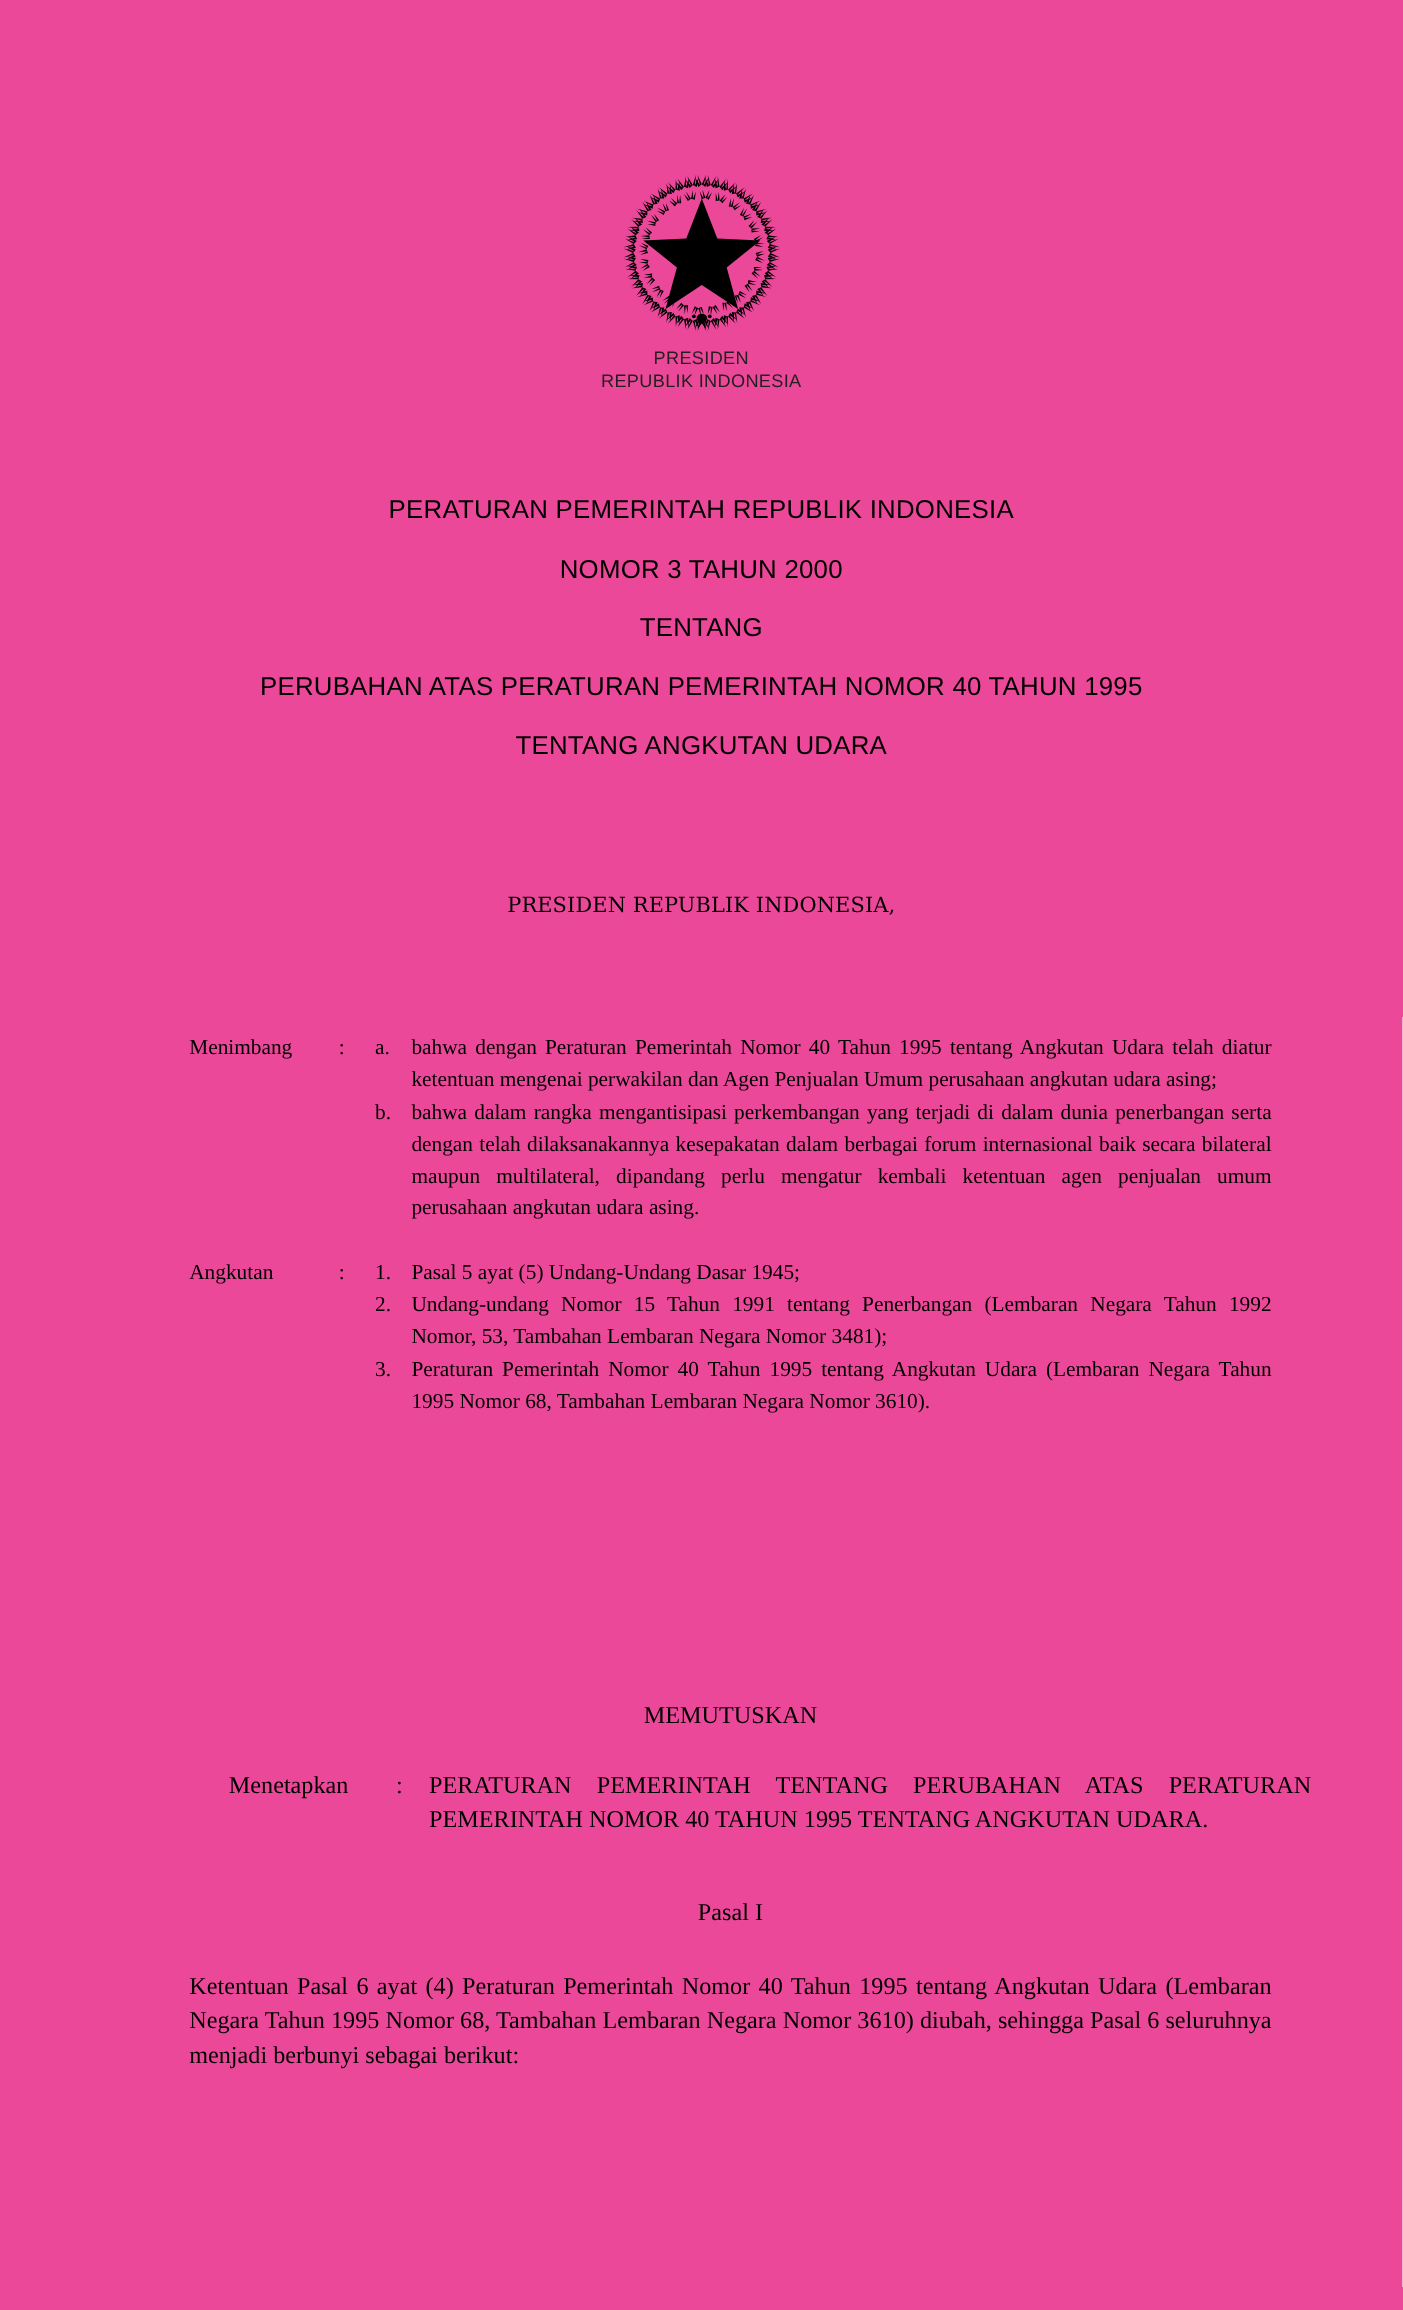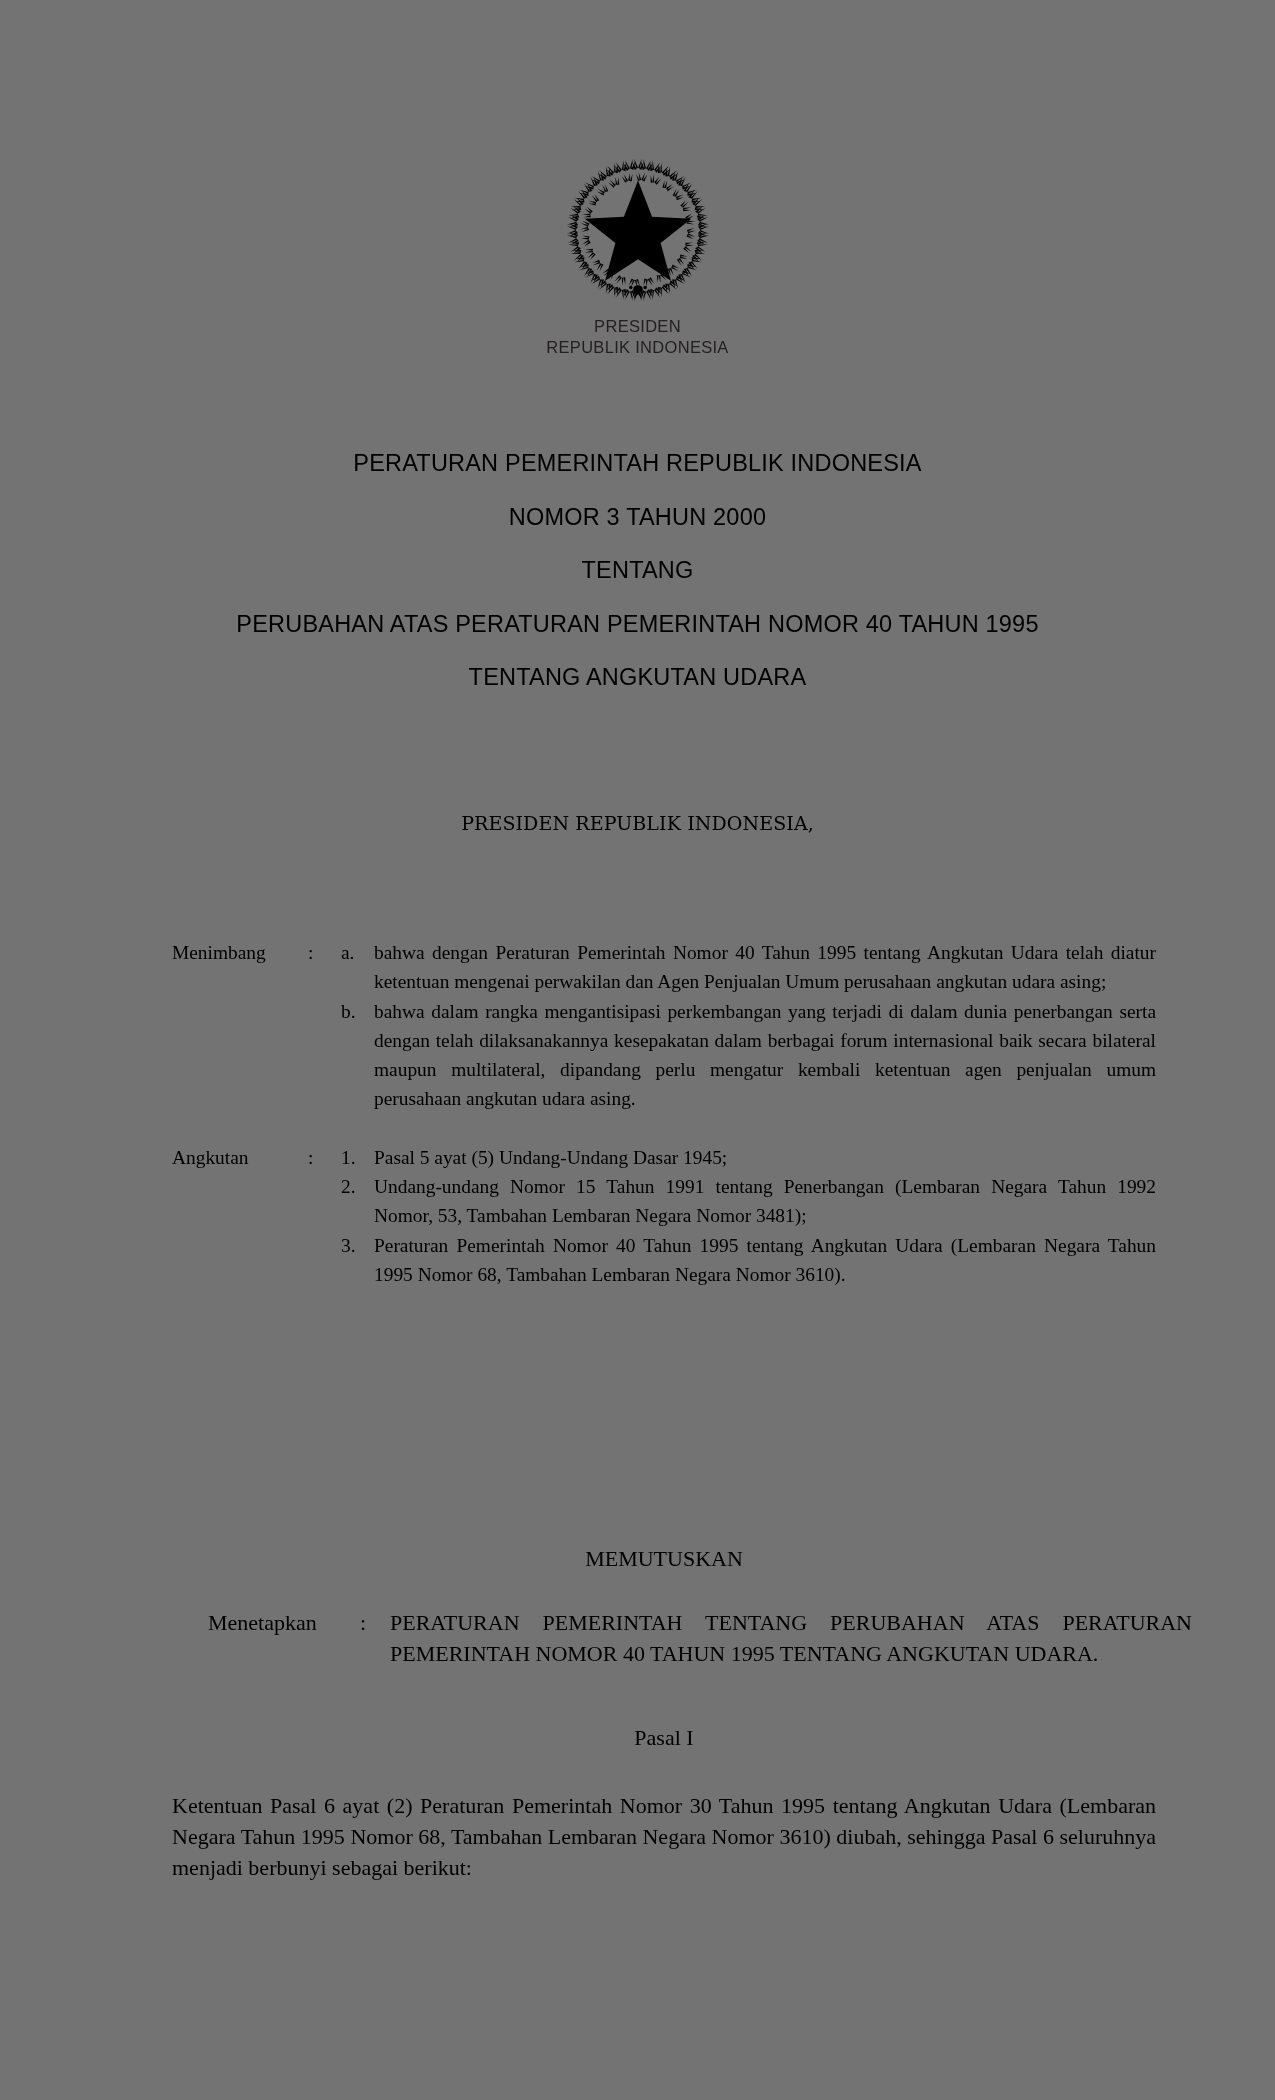--- a/index.html
+++ b/index.html
@@ -4,21 +4,21 @@
 <style>
   html, body {
     margin: 0;
     padding: 0;
     background: #ffffff;
   }
   .page {
     position: relative;
     width: 1275px;
     height: 2100px;
-    background: #737373;
+    background: #ec4899;
     margin: 0 auto;
     overflow: hidden;
     color: #000000;
   }
 
   
   .emblem-block {
     position: absolute;
     left: 0;
     right: 0;
@@ -485,15 +485,15 @@
 
   <div class="memutuskan">MEMUTUSKAN</div>
 
   <div class="menetapkan">
     <div class="clause-label">Menetapkan</div>
     <div class="clause-colon">:</div>
     <div class="clause-body">PERATURAN PEMERINTAH TENTANG PERUBAHAN ATAS PERATURAN PEMERINTAH NOMOR 40 TAHUN 1995 TENTANG ANGKUTAN UDARA.</div>
   </div>
 
   <div class="pasal-head">Pasal I</div>
-  <div class="pasal-para">Ketentuan Pasal 6 ayat (2) Peraturan Pemerintah Nomor 30 Tahun 1995 tentang Angkutan Udara (Lembaran Negara Tahun 1995 Nomor 68, Tambahan Lembaran Negara Nomor 3610) diubah, sehingga Pasal 6 seluruhnya menjadi berbunyi sebagai berikut:</div>
+  <div class="pasal-para">Ketentuan Pasal 6 ayat (4) Peraturan Pemerintah Nomor 40 Tahun 1995 tentang Angkutan Udara (Lembaran Negara Tahun 1995 Nomor 68, Tambahan Lembaran Negara Nomor 3610) diubah, sehingga Pasal 6 seluruhnya menjadi berbunyi sebagai berikut:</div>
 
 </div>
 
 </body></html>

